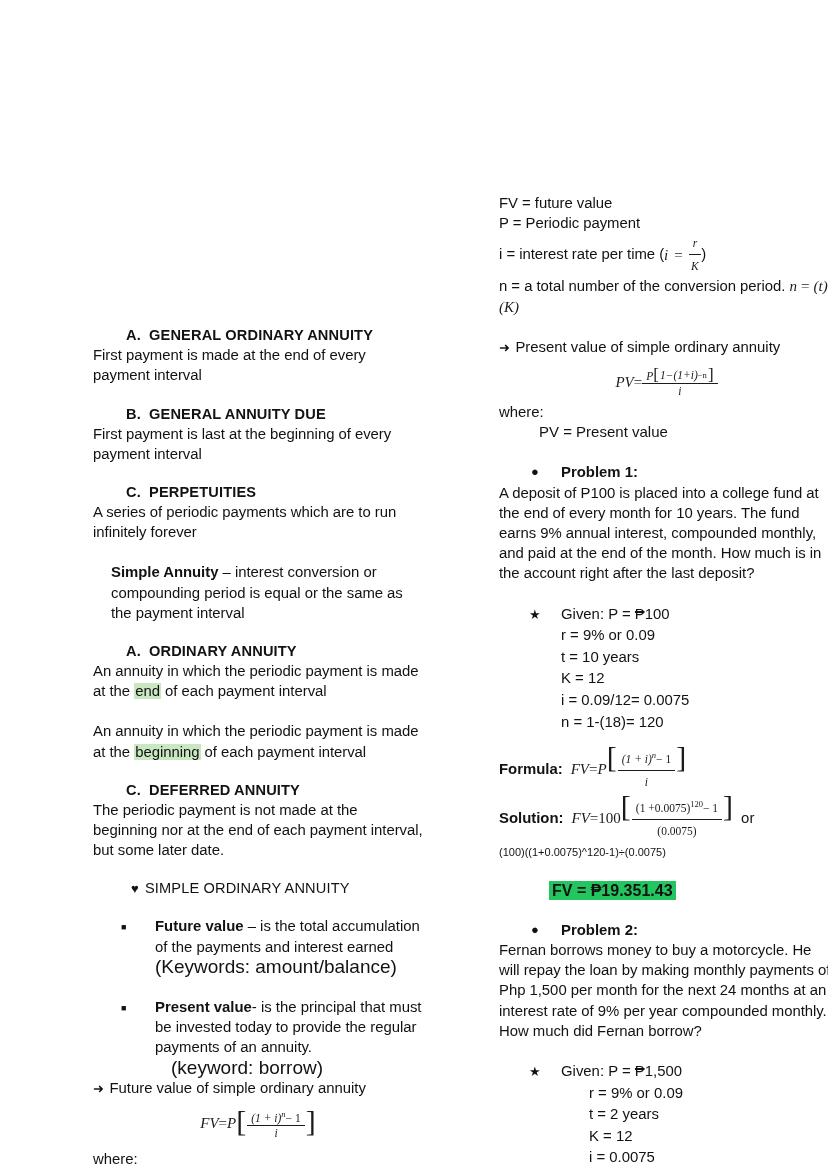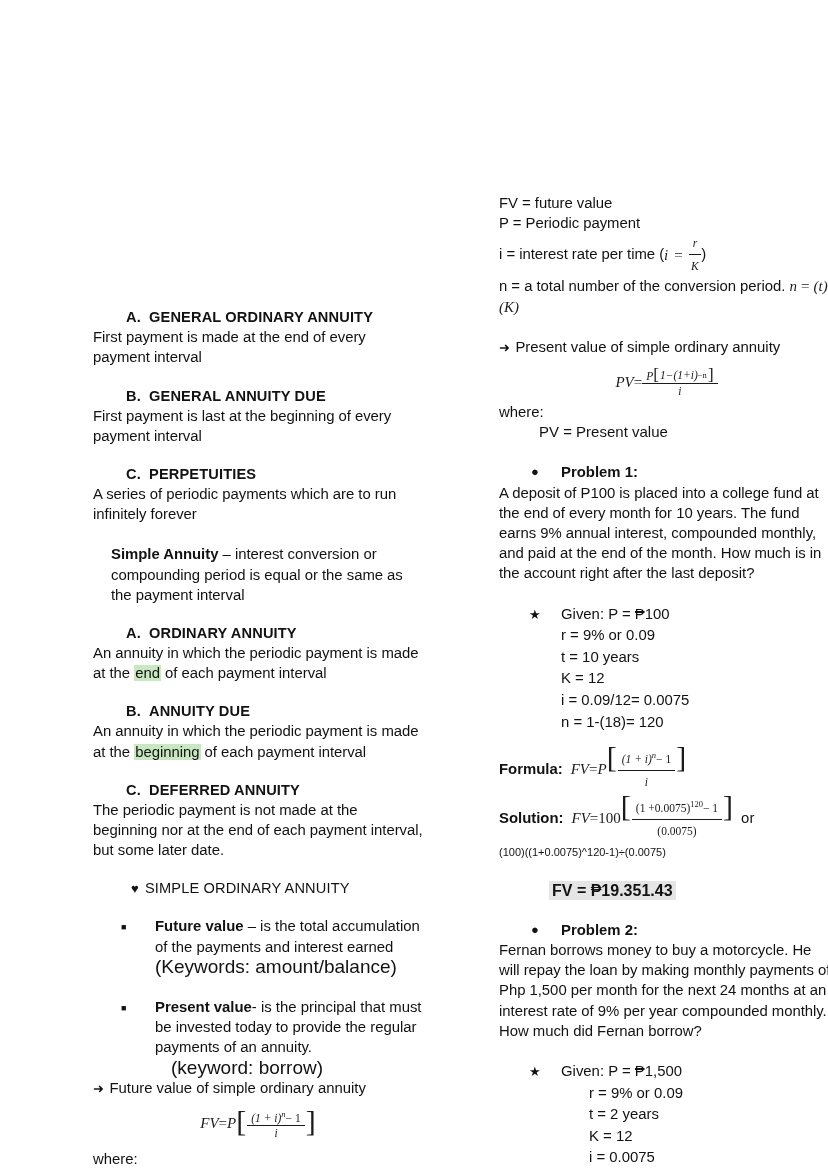--- a/index.html
+++ b/index.html
@@ -39,21 +39,21 @@
   }
   .gap{height:20px;}
   .gap-s{height:10px;}
   .gap-xs{height:5px;}
 
   .indent-def{padding-left:18px;}
   .indent-def .lead{font-weight:bold;}
 
   
   .hl-green{background:#c9e7c0;padding:0 1px;}
-  .hl-yellow{background:#e5e5e5;padding:1px 3px;font-weight:bold;}
+  .hl-yellow{background:#22c55e;padding:1px 3px;font-weight:bold;}
 
   
   .heart-head{
     font-weight:normal;font-size:14.6px;
     padding-left:38px;letter-spacing:.01em;
   }
   .heart-head .gl{margin-right:6px;font-size:13px;}
   .arrow-head{
     font-weight:normal;font-size:14.9px;
     line-height:20.2px;
@@ -159,21 +159,20 @@
 
     <p class="body indent-def"><span class="lead">Simple Annuity</span><span> – interest conversion or compounding period is equal or the same as the payment interval</span></p>
 
     <div class="gap"></div>
 
     <p class="h-ab"><span class="ltr">A.</span><span>ORDINARY ANNUITY</span></p>
     <p class="body"><span>An annuity in which the periodic payment is made at the </span><span class="hl-green">end</span><span> of each payment interval</span></p>
 
     <div class="gap"></div>
 
-    <p class="h-ab"><span class="ltr">B.</span><span>ANNUITY DUE</span></p>
     <p class="body"><span>An annuity in which the periodic payment is made at the </span><span class="hl-green">beginning</span><span> of each payment interval</span></p>
 
     <div class="gap"></div>
 
     <p class="h-ab"><span class="ltr">C.</span><span>DEFERRED ANNUITY</span></p>
     <p class="body">The periodic payment is not made at the beginning nor at the end of each payment interval, but some later date.</p>
 
     <div class="gap"></div>
 
     <p class="heart-head"><span class="gl">♥</span><span>SIMPLE ORDINARY ANNUITY</span></p>

